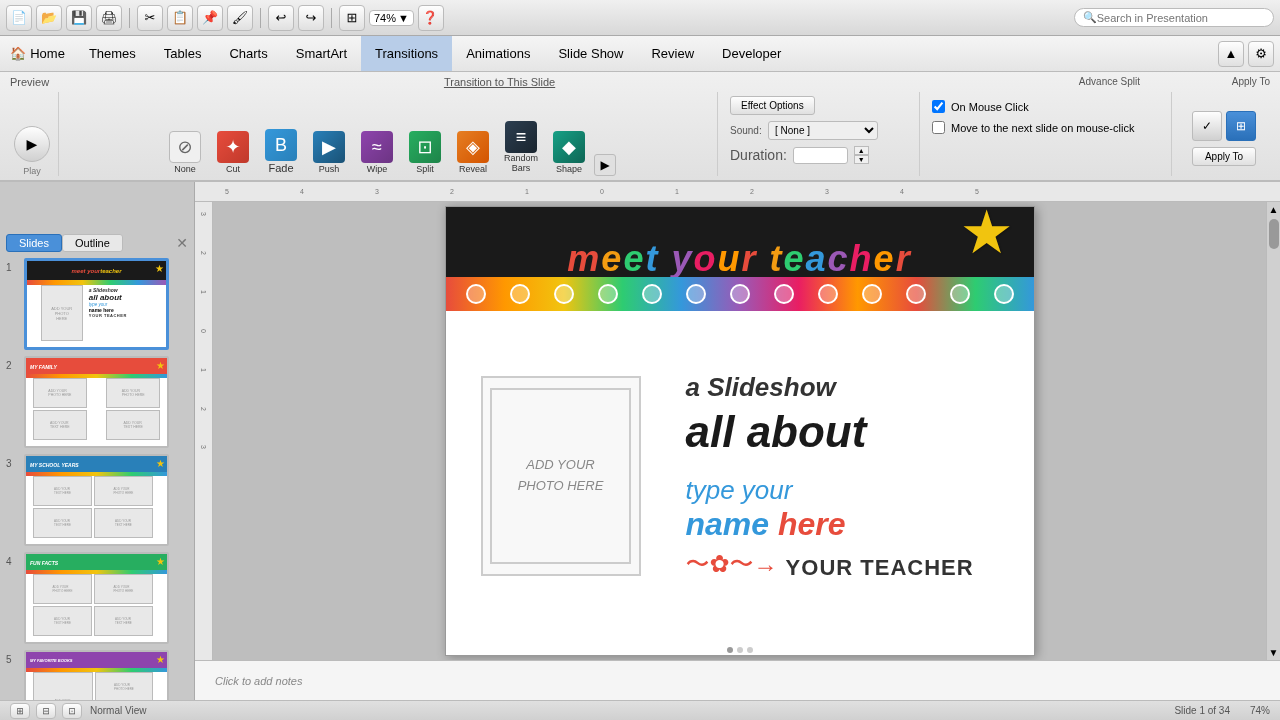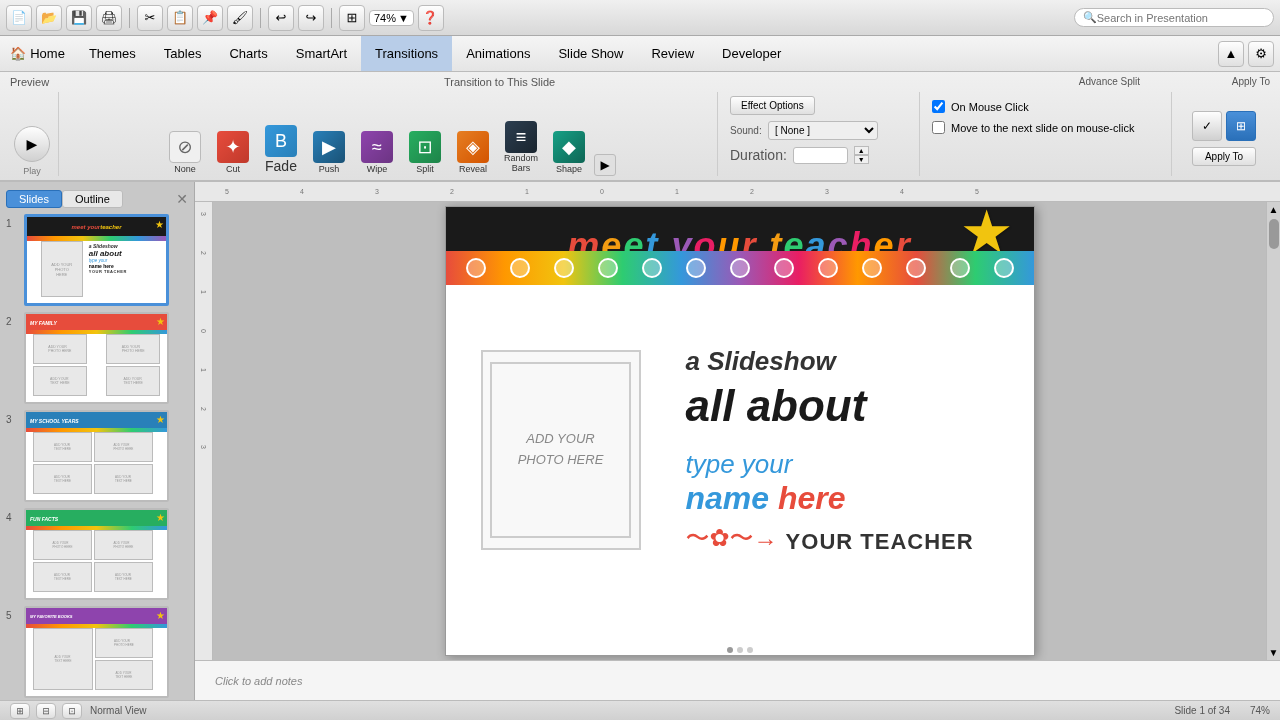--- a/index.html
+++ b/index.html
@@ -183,21 +183,21 @@
     .slide-main {
       width: 590px; height: 450px;
       background: white;
       border: 1px solid #999;
       box-shadow: 2px 2px 10px rgba(0,0,0,0.3);
       position: relative;
       overflow: hidden;
     }
     
     .slide-header {
-      width: 100%; height: 78px;
+      width: 100%; height: 104px;
       background: #1a1a1a;
       display: flex; align-items: center; justify-content: center;
       position: relative;
     }
     .slide-header-text {
       font-size: 36px;
       font-weight: 900;
       font-style: italic;
       letter-spacing: 2px;
     }
@@ -356,21 +356,21 @@
   </div>
   <div class="menu-right">
     <div class="toolbar-btn">▲</div>
     <div class="toolbar-btn">⚙</div>
   </div>
 </div>
 
 <div id="ribbon">
   <div id="ribbon-header">
     <span class="preview-label">Preview</span>
-    <span style="flex:1; text-align:center;">Transition to This Slide</span>
+    <span style="flex:1; text-align:center;text-decoration:underline;">Transition to This Slide</span>
     <span style="width:200px; text-align:right; font-size:10px; color:#555;">Advance Split</span>
     <span style="width:120px; text-align:right; font-size:10px; color:#555;">Apply To</span>
   </div>
   <div id="ribbon-content">
 
     <div class="ribbon-group">
       <div class="ribbon-items">
         <div class="play-btn">▶</div>
       </div>
       <span class="ribbon-group-label">Play</span>
@@ -384,21 +384,21 @@
           <span style="font-size:9px;">None</span>
         </div>
 
         <div class="ribbon-btn-small">
           <div class="ribbon-icon-small" style="background:linear-gradient(135deg,#e74c3c,#c0392b); border-radius:4px; font-size:18px; color:white;">✦</div>
           <span style="font-size:9px;">Cut</span>
         </div>
 
         <div class="ribbon-btn-small">
           <div class="ribbon-icon-small" style="background:linear-gradient(135deg,#3498db,#2980b9); border-radius:4px; font-size:18px; color:white;">B</div>
-          <span style="font-size:14px;">Fade</span>
+          <span style="font-size:11px;">Fade</span>
         </div>
 
         <div class="ribbon-btn-small">
           <div class="ribbon-icon-small" style="background:linear-gradient(135deg,#2980b9,#1a5276); border-radius:4px; font-size:18px; color:white;">▶</div>
           <span style="font-size:9px;">Push</span>
         </div>
 
         <div class="ribbon-btn-small">
           <div class="ribbon-icon-small" style="background:linear-gradient(135deg,#8e44ad,#6c3483); border-radius:4px; font-size:18px; color:white;">≈</div>
           <span style="font-size:9px;">Wipe</span>
@@ -471,21 +471,21 @@
         </div>
         <button style="padding:3px 12px;font-size:10px;border:1px solid #bbb;border-radius:3px;background:linear-gradient(to bottom,#fefefe,#e0e0e0);cursor:pointer;">Apply To</button>
       </div>
     </div>
   </div>
 </div>
 
 <div id="main">
 
   <div id="slide-panel">
-    <div style="display:flex; align-items:center; gap:0;">
+    <div style="display:flex; align-items:center; gap:0;margin-top:44px;">
       <div class="slide-tab active">Slides</div>
       <div class="slide-tab">Outline</div>
       <span class="slide-tab-close">✕</span>
     </div>
 
     <div class="slide-item selected">
       <span class="slide-number">1</span>
       <div class="slide-thumb">
         <div style="position:absolute;top:0;width:100%;height:24%;background:#1a1a1a;display:flex;align-items:center;justify-content:center;">
           <span style="font-size:6px;font-weight:900;color:#e74c3c;font-style:italic;">meet your </span>

